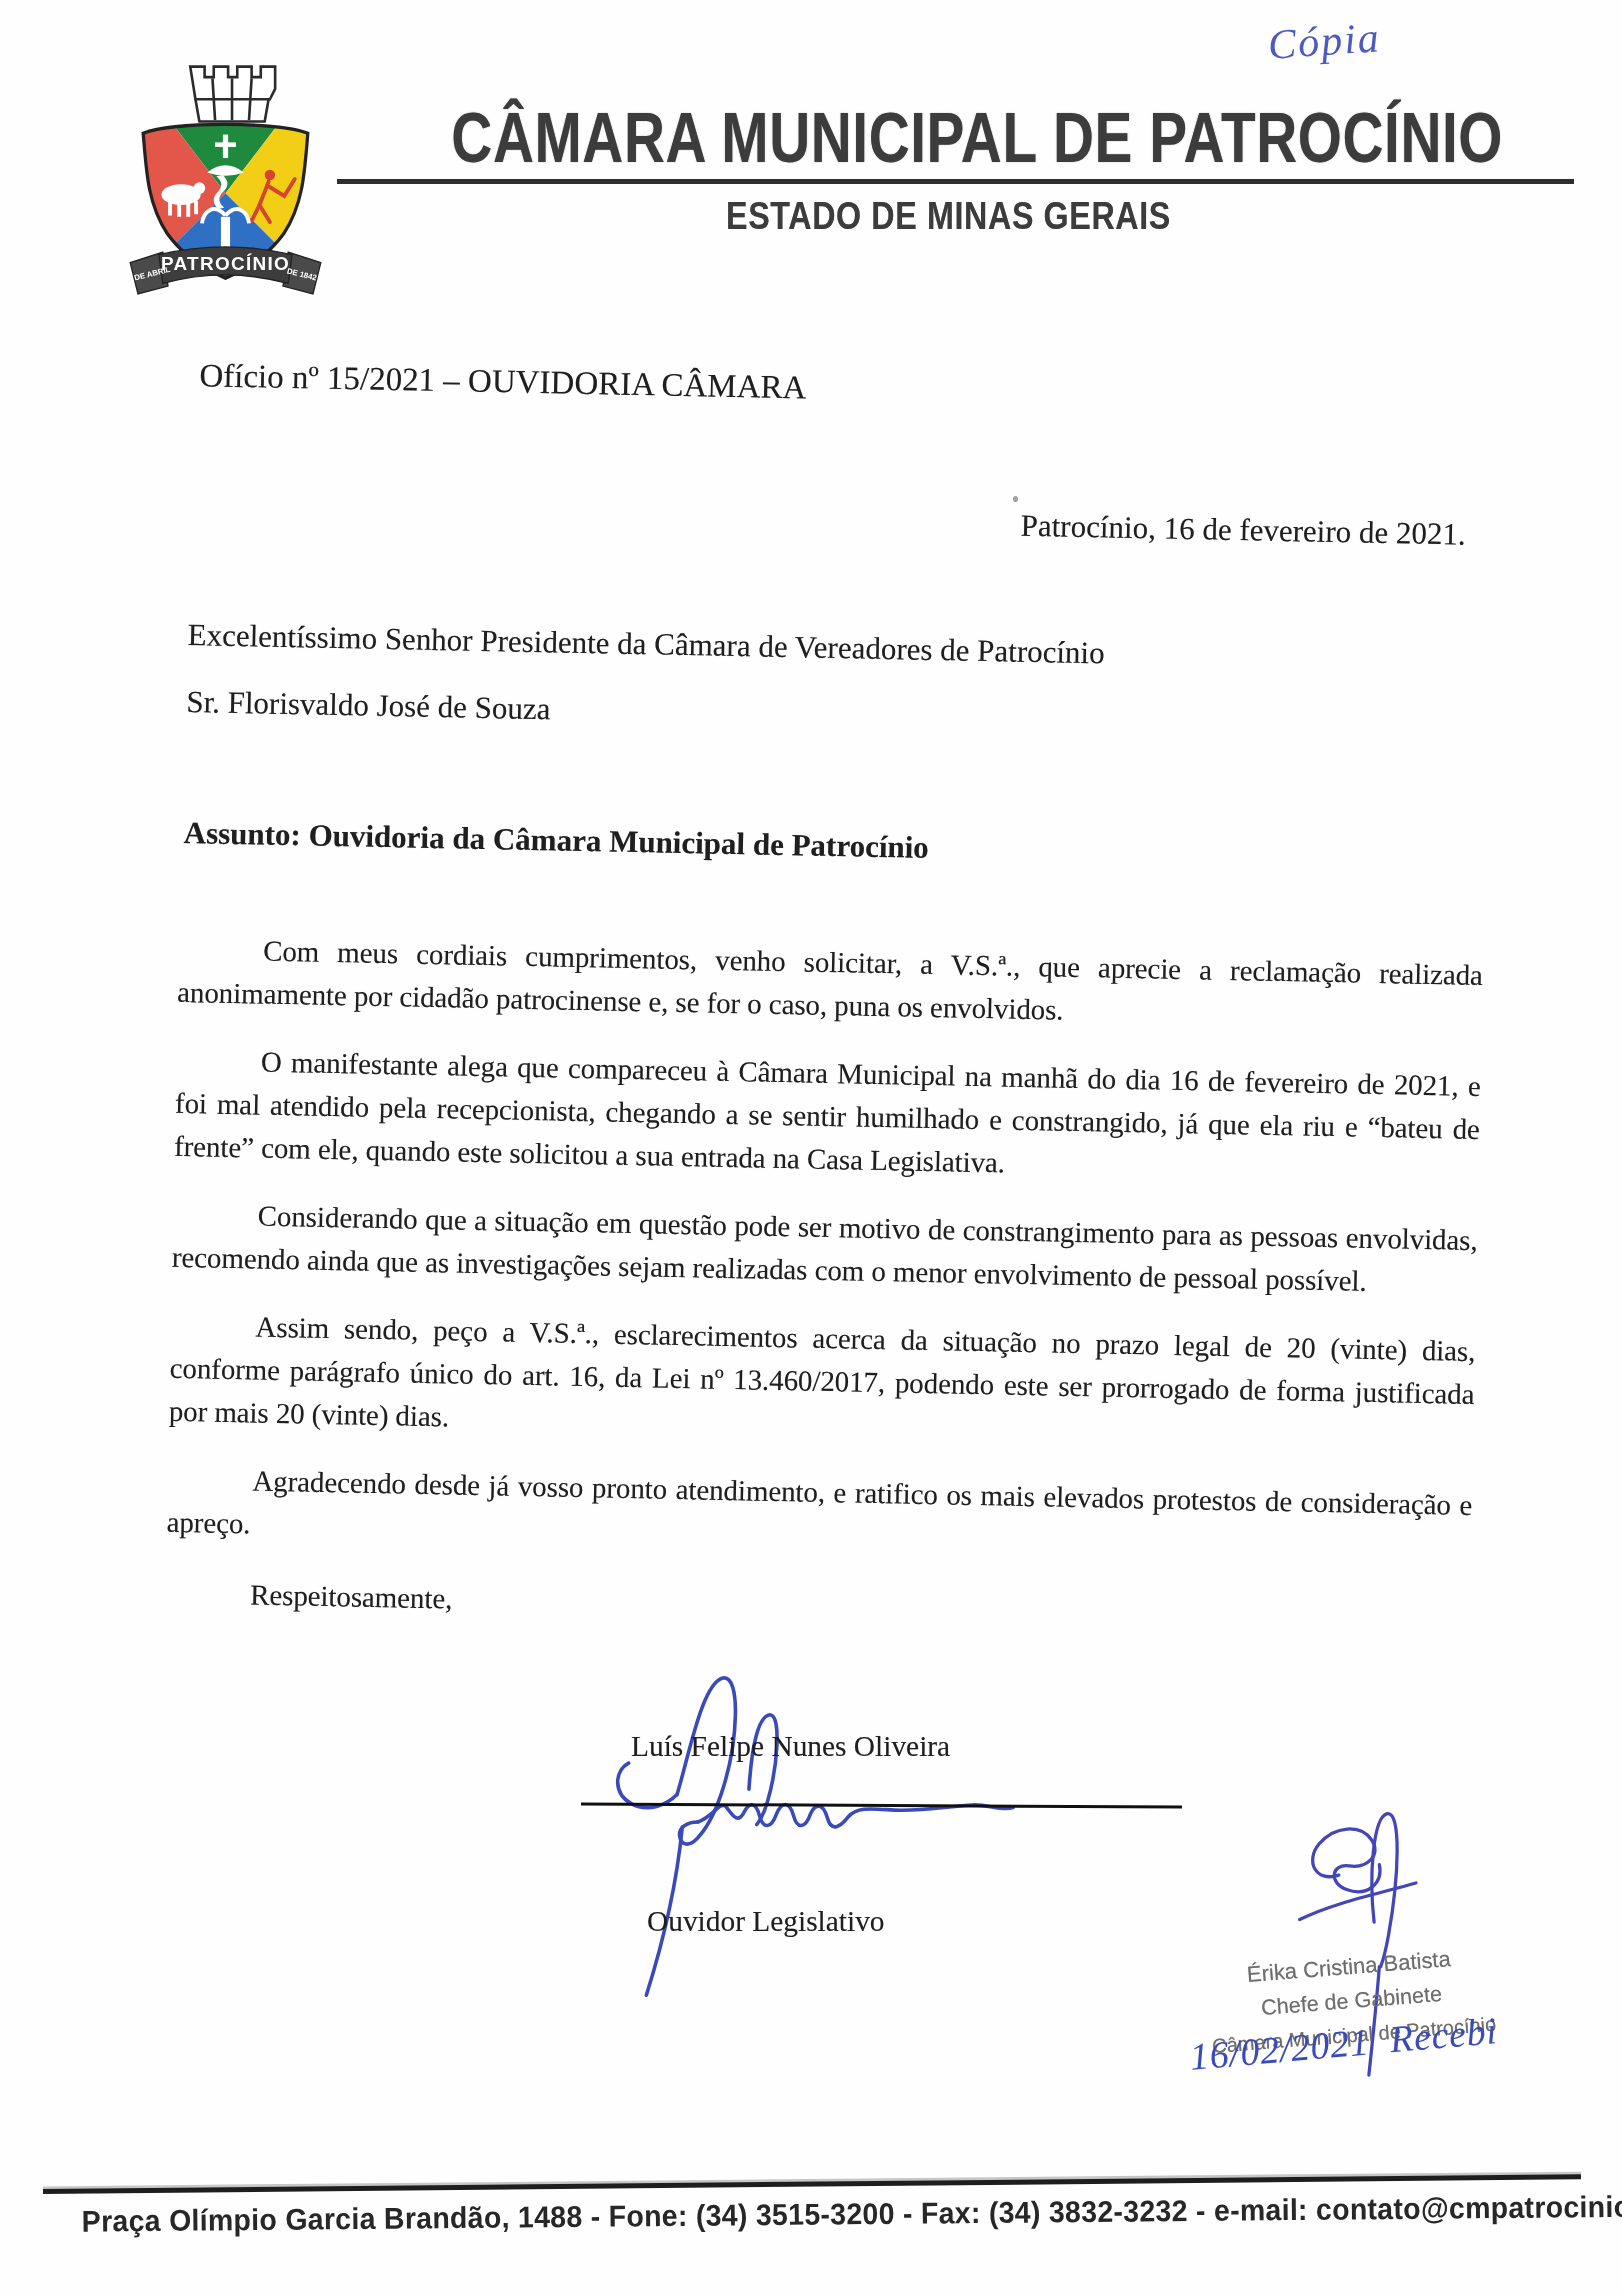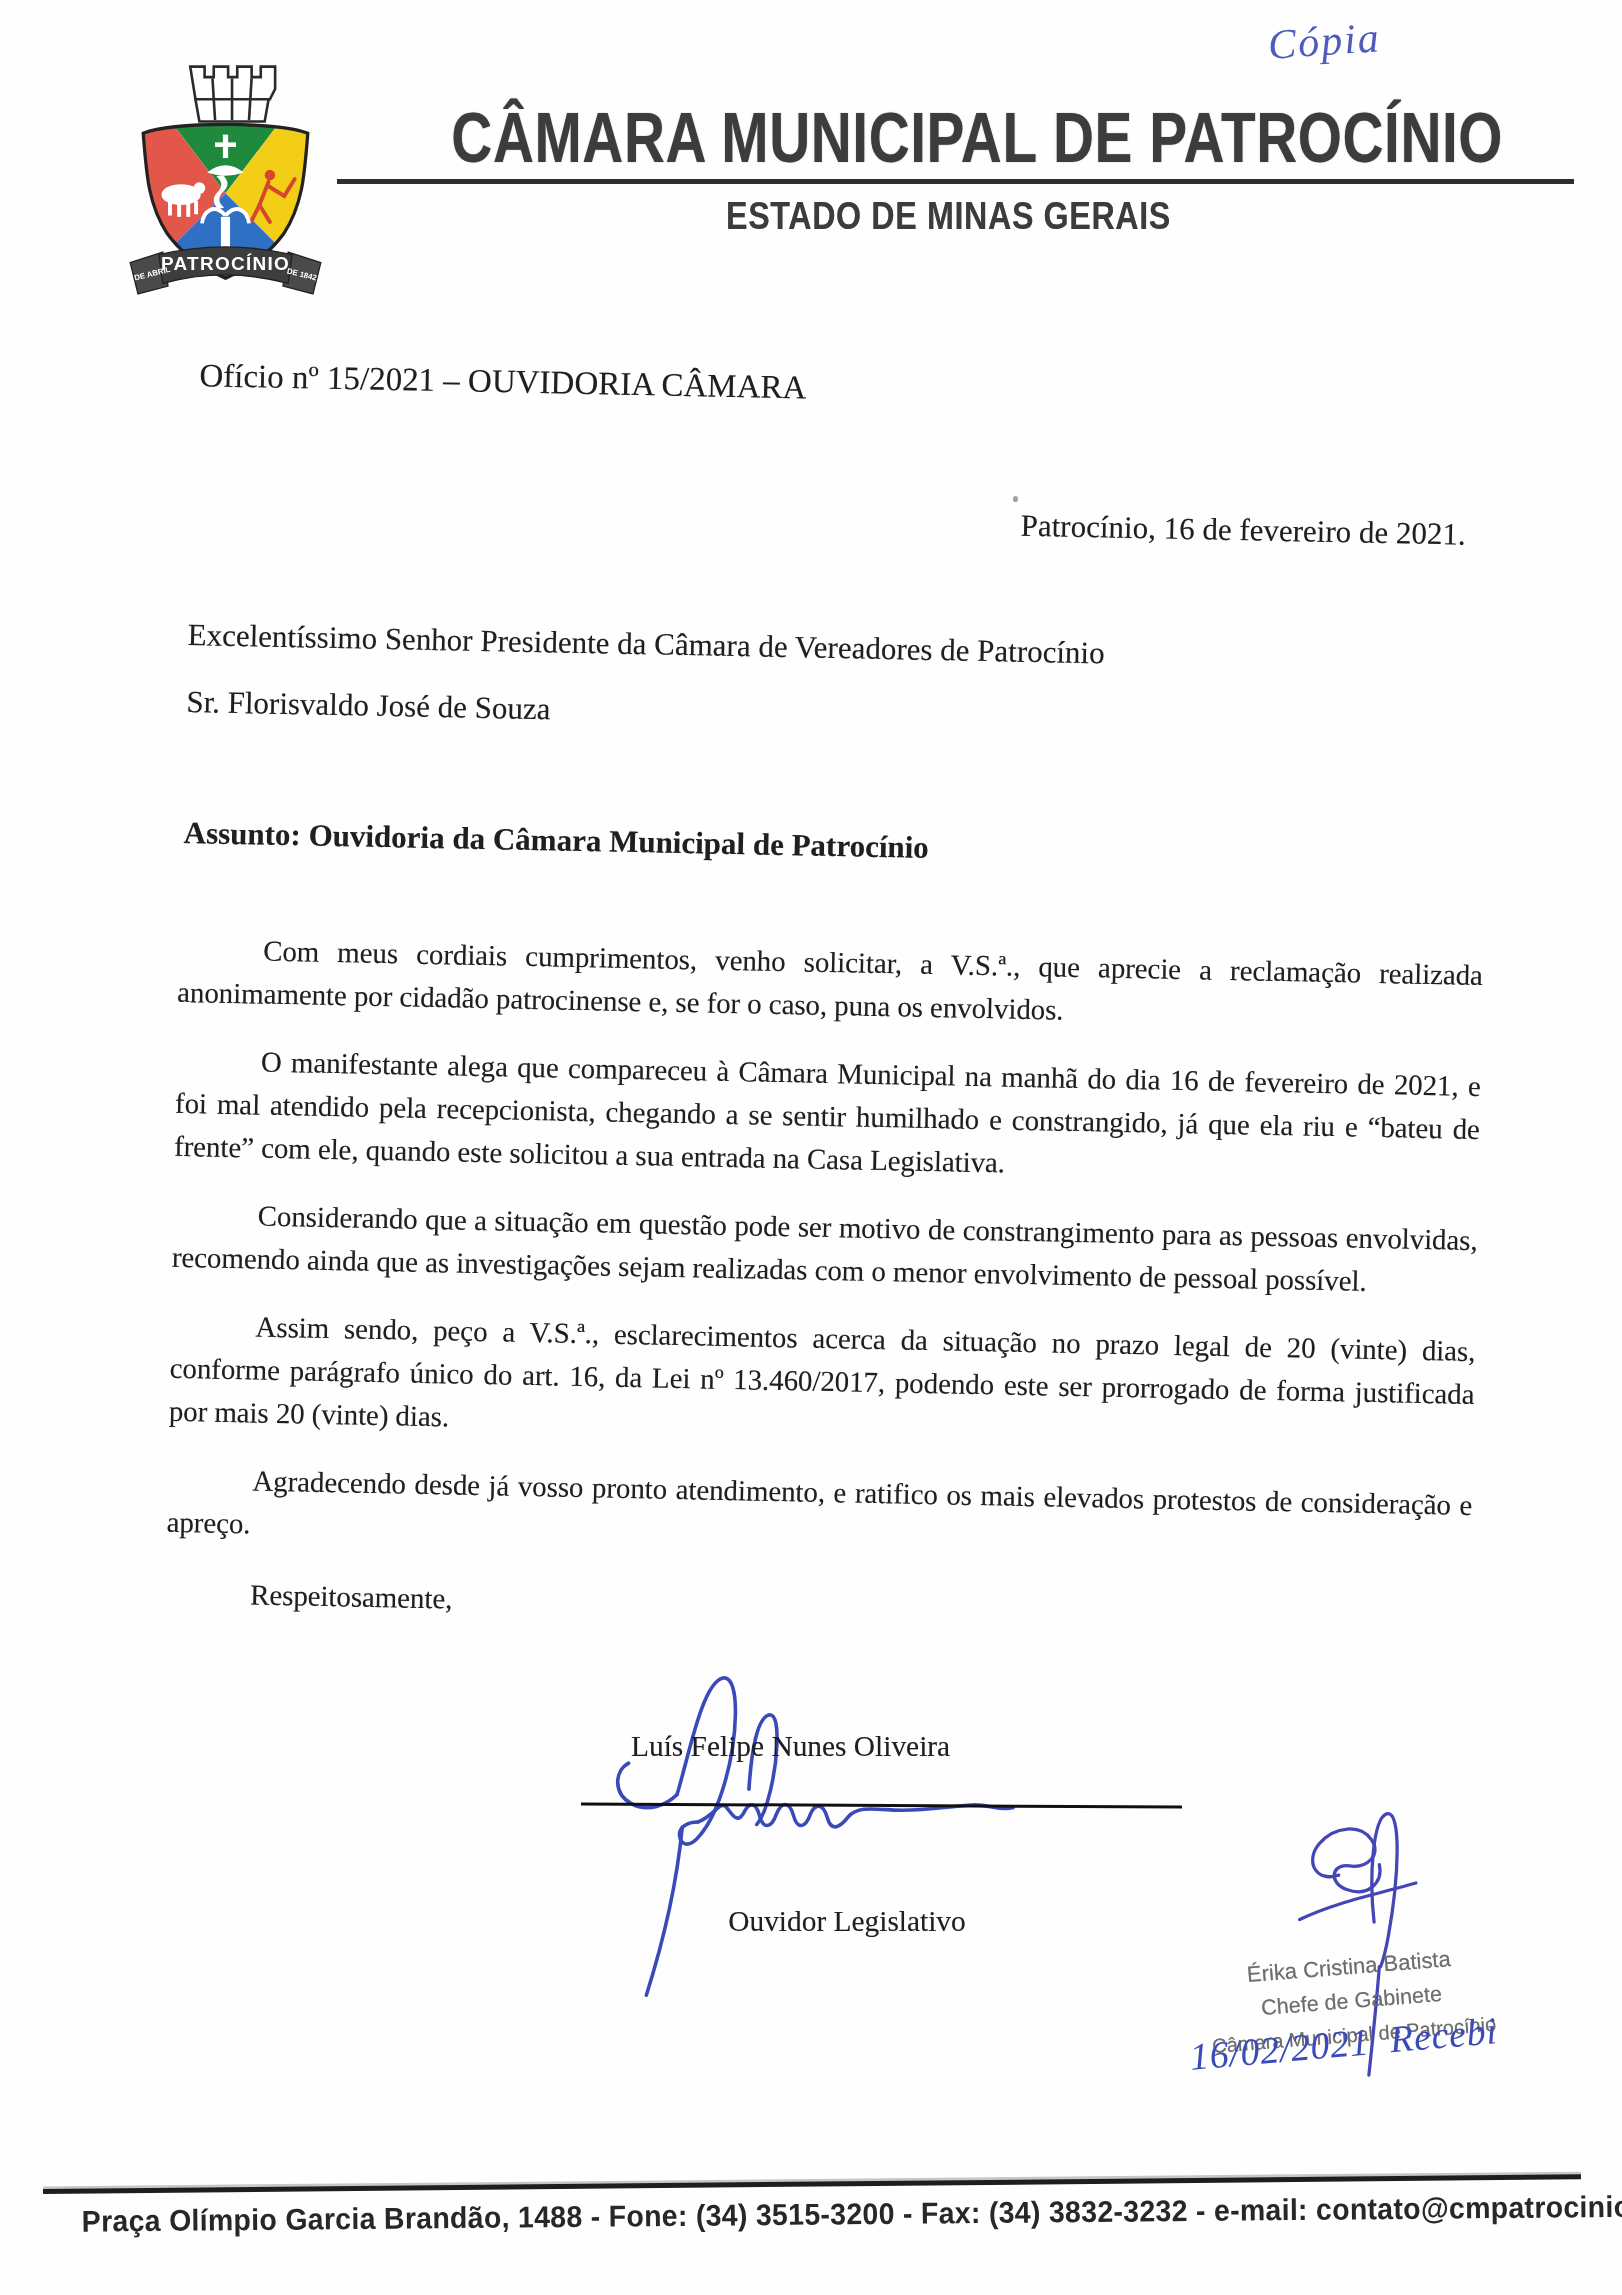--- a/index.html
+++ b/index.html
@@ -35,21 +35,21 @@
   .paras{position:absolute;top:571px;left:0;width:1305px;}
   .paras p{margin:0 0 25px 0;font-size:29px;line-height:43px;text-align:justify;
            text-indent:85px;letter-spacing:-0.1px;text-shadow:0 0 0.7px rgba(0,0,0,.35);}
   .closing{margin-top:27.5px !important;text-align:left !important;}
 
   
   .sig-rule{position:absolute;left:581px;top:1804px;width:601px;height:2.6px;background:#101010;
             transform:rotate(0.3deg);}
   .signer-name{position:absolute;left:631px;top:1730px;width:432px;text-align:left;font-size:29.4px;
             text-shadow:0 0 0.7px rgba(0,0,0,.35);}
-  .signer-title{position:absolute;left:631px;top:1905px;width:432px;text-align:center;font-size:29.4px;
+  .signer-title{position:absolute;left:647px;top:1905px;width:432px;text-align:left;font-size:29.4px;
             text-shadow:0 0 0.7px rgba(0,0,0,.35);}
   .sig-svg{position:absolute;left:609px;top:1665px;}
 
   
   .stamp-svg{position:absolute;left:1276px;top:1798px;}
   .stamp-text{position:absolute;left:1188px;top:1950px;width:327px;transform:rotate(-4.5deg);
               transform-origin:center;text-align:center;color:#6e6e6e;
               font-family:"Liberation Sans",sans-serif;text-shadow:0 0 0.7px rgba(110,110,110,.6);}
   .stamp-text .s1{font-size:22px;line-height:34px;}
   .stamp-text .s2{font-size:21.6px;line-height:34px;}

